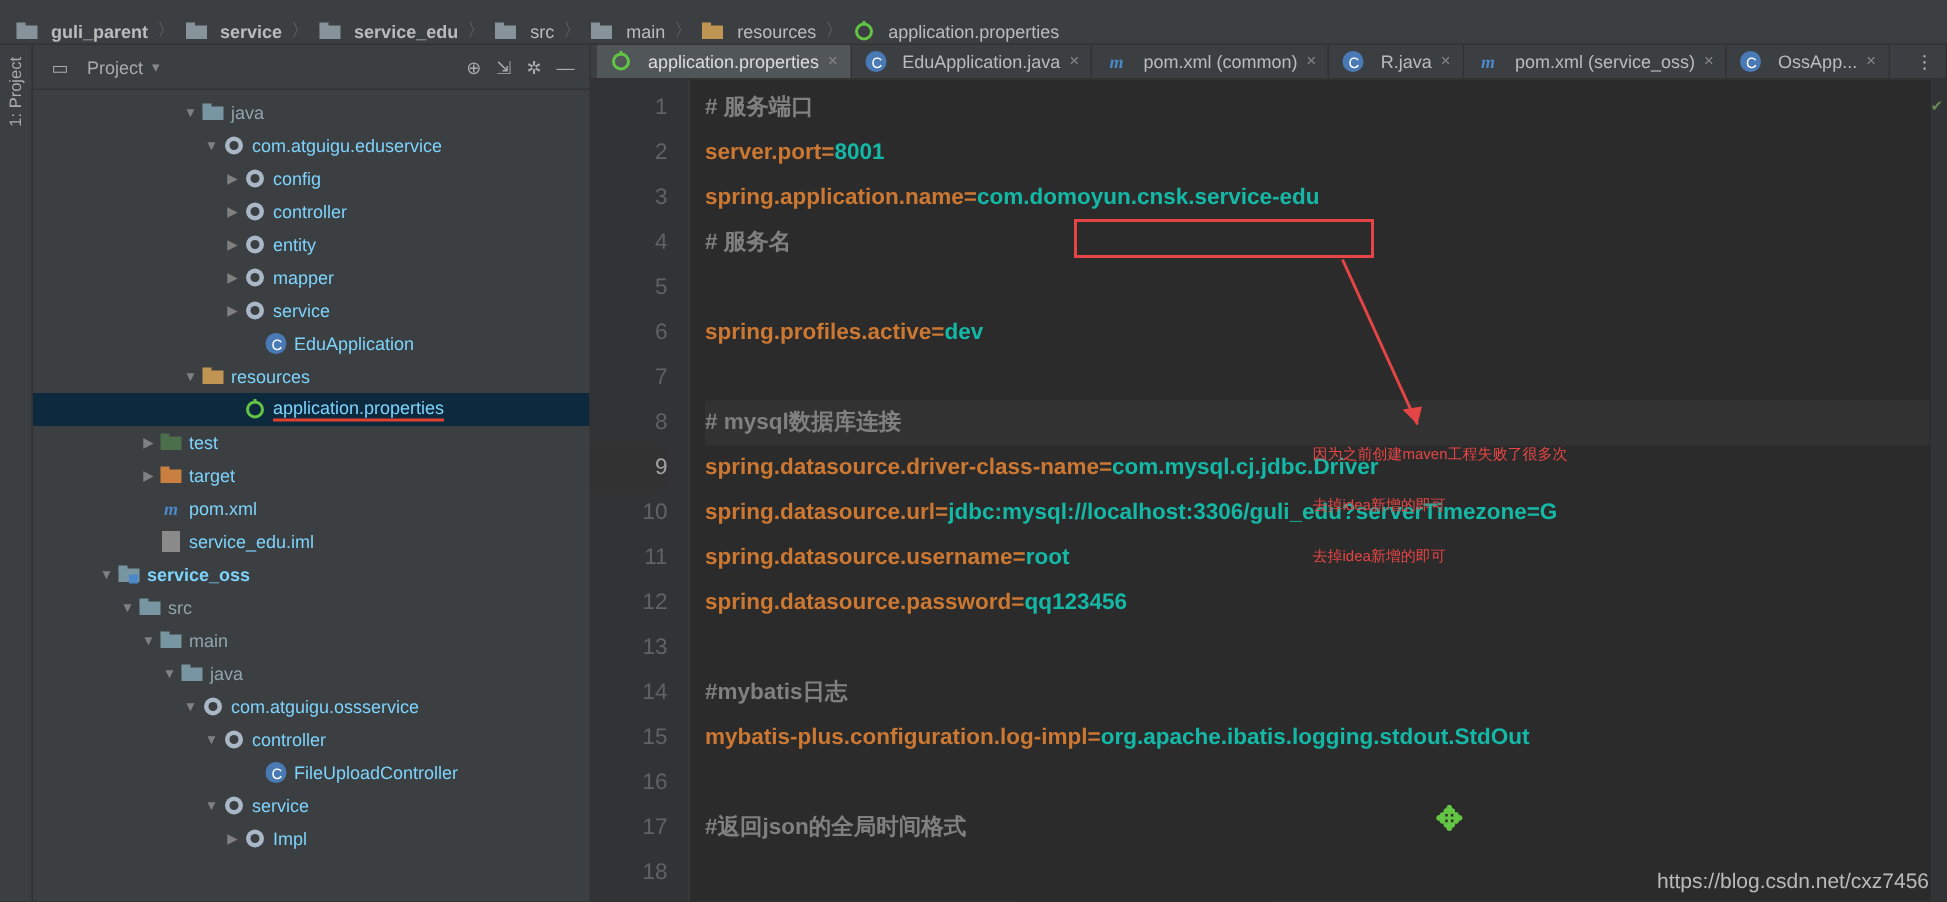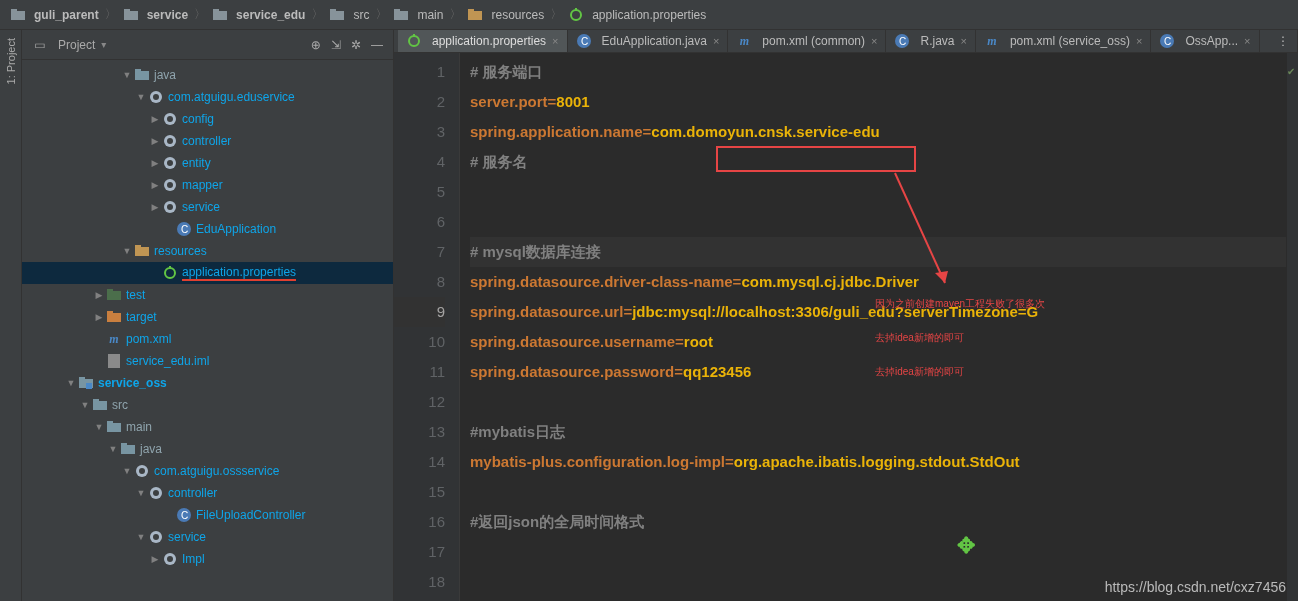--- a/index.html
+++ b/index.html
@@ -1,51 +1,51 @@
 <!DOCTYPE html>
 <html><head>
 <meta charset="utf-8">
 <style>
 * { margin:0; padding:0; box-sizing:border-box; font-family:"Segoe UI",Arial,sans-serif; }
 body { background:#3c3f41; color:#bbb; font-size:12px; width:1298px; height:601px; overflow:hidden; position:relative; }
-.breadcrumbs { height:30px; display:flex; align-items:center; padding:0 8px; background:#3c3f41; border-bottom:1px solid #323232; }
+.breadcrumbs { height:30px; display:flex; align-items:flex-end; padding:0 8px; background:#3c3f41; border-bottom:1px solid #323232; }
 .bc-item { color:#bbb; padding:0 2px; display:flex; align-items:center; gap:4px; }
 .bc-sep { color:#6b6b6b; padding:0 4px; }
 .main { display:flex; height:571px; }
 .left-strip { width:22px; background:#3c3f41; border-right:1px solid #323232; display:flex; flex-direction:column; align-items:center; padding-top:8px; gap:12px; }
 .left-strip .rot { writing-mode:vertical-rl; transform:rotate(180deg); color:#aaa; font-size:11px; }
 .sidebar { width:372px; background:#3c3f41; border-right:1px solid #323232; display:flex; flex-direction:column; }
 .sb-header { height:30px; display:flex; align-items:center; padding:0 10px; border-bottom:1px solid #323232; justify-content:space-between; }
 .sb-title { display:flex; align-items:center; gap:6px; color:#aaa; }
 .sb-tools { display:flex; gap:10px; color:#aaa; }
 .tree { flex:1; overflow:auto; padding:4px 0; }
 .tree-row { height:22px; display:flex; align-items:center; padding-left:0; white-space:nowrap; color:#bbb; }
 .tree-row.selected { background:#0d293e; color:#fff; }
 .idt { display:inline-block; }
 .arrow { width:14px; text-align:center; color:#808080; font-size:9px; }
 .ico { width:16px; height:16px; display:inline-flex; align-items:center; justify-content:center; margin-right:4px; }
-.name { color:#0ea5e9; }
+.name { color:#7dd3fc; }
 .underline-red { border-bottom:2px solid #e04030; }
 .editor-area { flex:1; display:flex; flex-direction:column; background:#2b2b2b; }
 .tabs { height:30px; display:flex; align-items:center; background:#3c3f41; border-bottom:1px solid #323232; padding-left:4px; overflow:hidden; }
 .tab { height:28px; display:flex; align-items:center; gap:6px; padding:0 8px; color:#bbb; border-right:1px solid #323232; }
 .tab.active { background:#515658; color:#ddd; }
 .tab .close { color:#888; font-size:11px; }
 .maven-ico{ color:#4a88c7; font-style:italic; font-weight:bold; font-family:serif;}
 .code { flex:1; display:flex; font-family:"JetBrains Mono","Consolas",monospace; font-size:15px; line-height:30px; position:relative; }
 .gutter { width:66px; background:#313335; color:#606366; text-align:right; padding:4px 14px 4px 0; border-right:1px solid #3a3a3a; }
 .gutter div { height:30px; }
 .gutter .current{ background:#323232; color:#a4a3a3; }
 .lines { flex:1; padding:4px 0 4px 10px; position:relative; overflow:hidden; }
 .lines .ln { height:30px; white-space:pre;font-weight:bold; }
 .lines .ln.current { background:#323232; }
 .cm { color:#808080; }
 .key { color:#cc7832; }
 .eq { color:#cc7832; }
-.val { color:#eab308; }
+.val { color:#14b8a6; }
 .red-box { position:absolute; border:2px solid #e64545; }
 .red-text { position:absolute; color:#e64545; font-size:10px; font-family:"Microsoft YaHei",sans-serif; font-weight:normal;}
 .watermark { position:absolute; right:12px; bottom:6px; color:#ddd; font-size:14px; opacity:.8; }
 .arrow-line { position:absolute; pointer-events:none; }
 svg.icon-svg{ display:block;}
 .green-cross{ position:absolute; color:#62c544; font-size:22px; font-weight:bold;}
 .right-gut{ width:12px; background:#313335; border-left:1px solid #2b2b2b; position:relative;}
 .right-gut .ok{ position:absolute; top:4px; left:0; color:#6a8759; font-size:10px;}
 </style>
 </head>
@@ -484,20 +484,21 @@
           </svg>
       <div class="red-text" style="top:236px;left:415px">因为之前创建maven工程失败了很多次</div>
       <div class="red-text" style="top:270px;left:415px">去掉idea新增的即可</div>
       <div class="red-text" style="top:304px;left:415px">去掉idea新增的即可</div>
       <div class="green-cross" style="top:478px;left:497px">✥</div>
     <div class="ln"><span class="cm"># 服务端口</span></div>
           <div class="ln"><span class="key">server.port</span><span class="eq">=</span><span class="val">8001</span></div>
           <div class="ln"><span class="key">spring.application.name</span><span class="eq">=</span><span class="val">com.domoyun.cnsk.service-edu</span></div>
           <div class="ln"><span class="cm"># 服务名</span></div>
           <div class="ln"></div>
+          <div class="ln"><span class="key">spring.profiles.active</span><span class="eq">=</span><span class="val">dev</span></div>
           <div class="ln"></div>
           <div class="ln current"><span class="cm"># mysql数据库连接</span></div>
           <div class="ln"><span class="key">spring.datasource.driver-class-name</span><span class="eq">=</span><span class="val">com.mysql.cj.jdbc.Driver</span></div>
           <div class="ln"><span class="key">spring.datasource.url</span><span class="eq">=</span><span class="val">jdbc:mysql://localhost:3306/guli_edu?serverTimezone=G</span></div>
           <div class="ln"><span class="key">spring.datasource.username</span><span class="eq">=</span><span class="val">root</span></div>
           <div class="ln"><span class="key">spring.datasource.password</span><span class="eq">=</span><span class="val">qq123456</span></div>
           <div class="ln"></div>
           <div class="ln"><span class="cm">#mybatis日志</span></div>
           <div class="ln"><span class="key">mybatis-plus.configuration.log-impl</span><span class="eq">=</span><span class="val">org.apache.ibatis.logging.stdout.StdOut</span></div>
           <div class="ln"></div>

